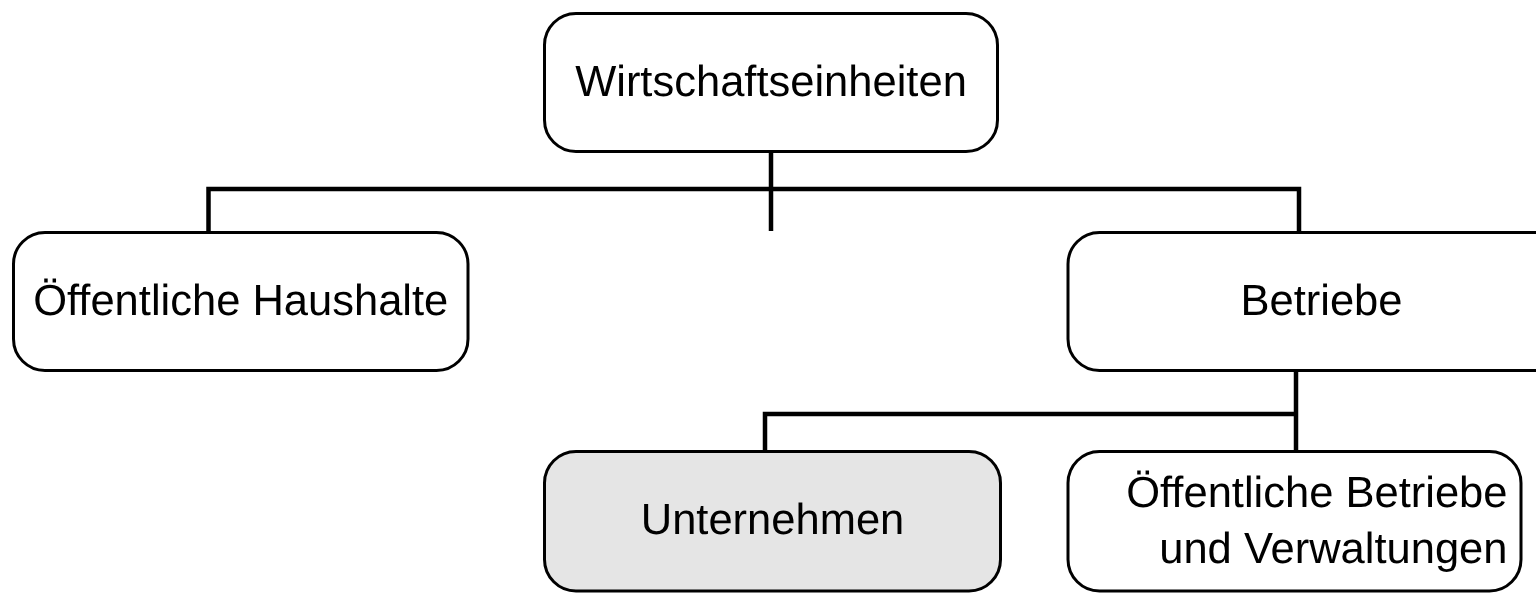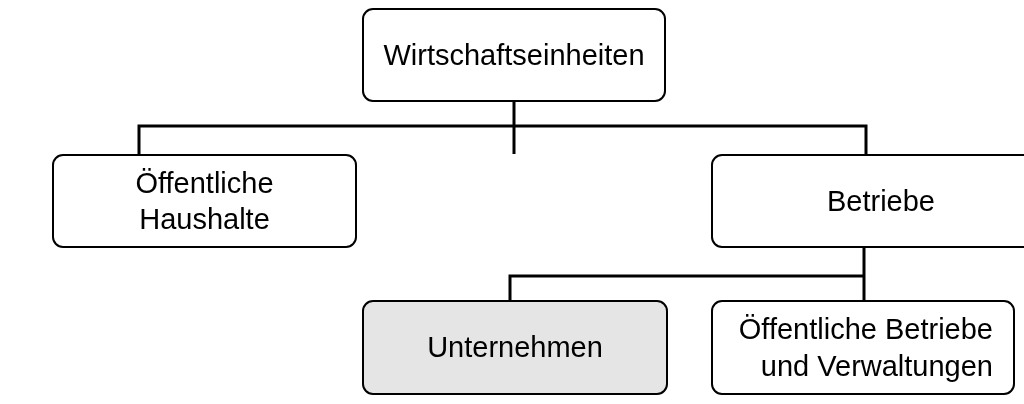--- a/index.html
+++ b/index.html
@@ -20,29 +20,29 @@
     position: absolute;
     left: 0;
     top: 0;
     width: 1024px;
     height: 404px;
   }
   .node {
     position: absolute;
     box-sizing: border-box;
     border: 2px solid #000000;
-    border-radius: 11px;
+    border-radius: 22px;
     background: #ffffff;
     display: flex;
     align-items: center;
     justify-content: center;
     text-align: center;
     font-size: 29px;
     line-height: 1.25;
-    padding: 0 20px;
+    padding: 0 8px;
   }
   
   .n-root        { left: 362px; top: 8px;   width: 304px; height: 94px; }
   .n-oh          { left: 8px;   top: 154px; width: 305px; height: 94px; }
   .n-ph          { left: 362px; top: 154px; width: 304px; height: 94px; }
   .n-bt          { left: 711px; top: 154px; width: 340px; height: 94px; }
   .n-un          { left: 362px; top: 300px; width: 306px; height: 95px; }
   .n-ob          { left: 711px; top: 300px; width: 304px; height: 95px; }
 </style>
 </head>
@@ -60,21 +60,21 @@
 
     <path d="M864,248 L864,300" stroke="#000000" stroke-width="3" fill="none"></path>
 
     <path d="M510,300 L510,276 L864,276" stroke="#000000" stroke-width="3" fill="none"></path>
   </svg>
 
   <div class="node n-root" style="background: rgb(255, 255, 255);">
     <span>Wirtschaftseinheiten</span>
   </div>
 
-  <div class="node n-oh" style="background: rgb(255, 255, 255); margin-left: 44px;">
+  <div class="node n-oh" style="background: rgb(255, 255, 255);">
     <span>Öffentliche Haushalte</span>
   </div>
 
 
   <div class="node n-bt" style="background: rgb(255, 255, 255);">
     <span>Betriebe</span>
   </div>
 
   <div class="node n-un" style="background: rgb(229, 229, 229);">
     <span>Unternehmen</span>

